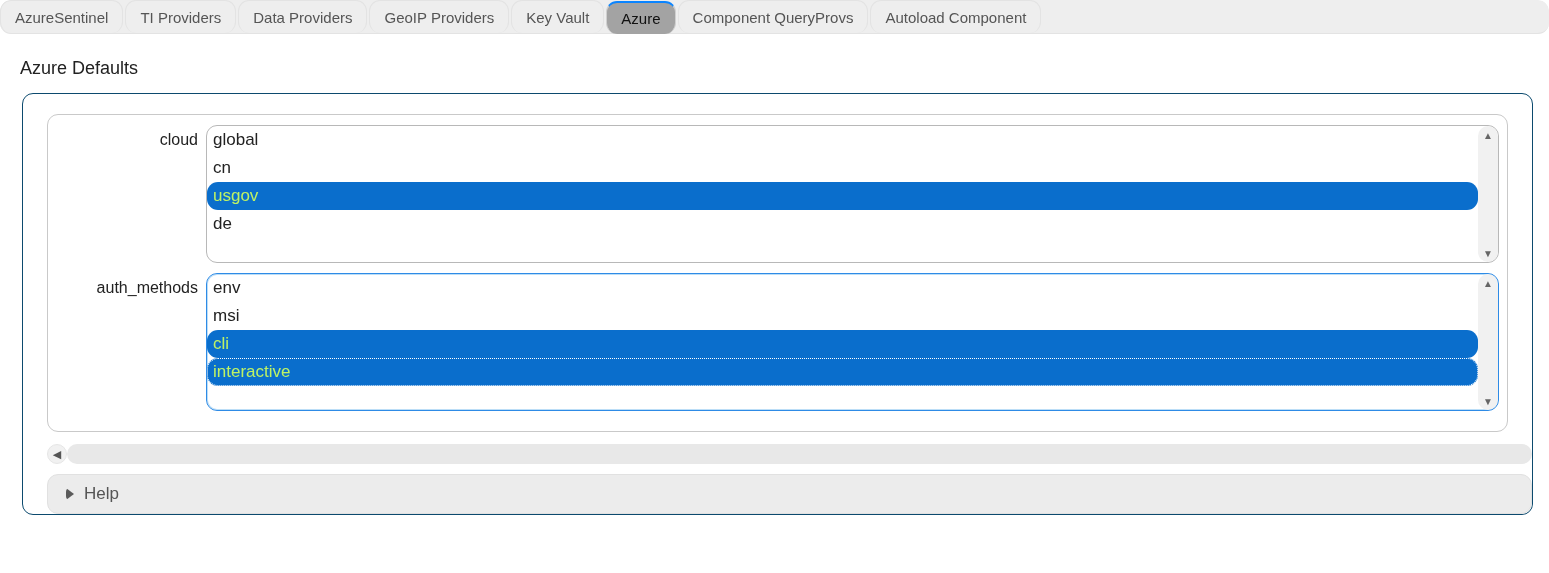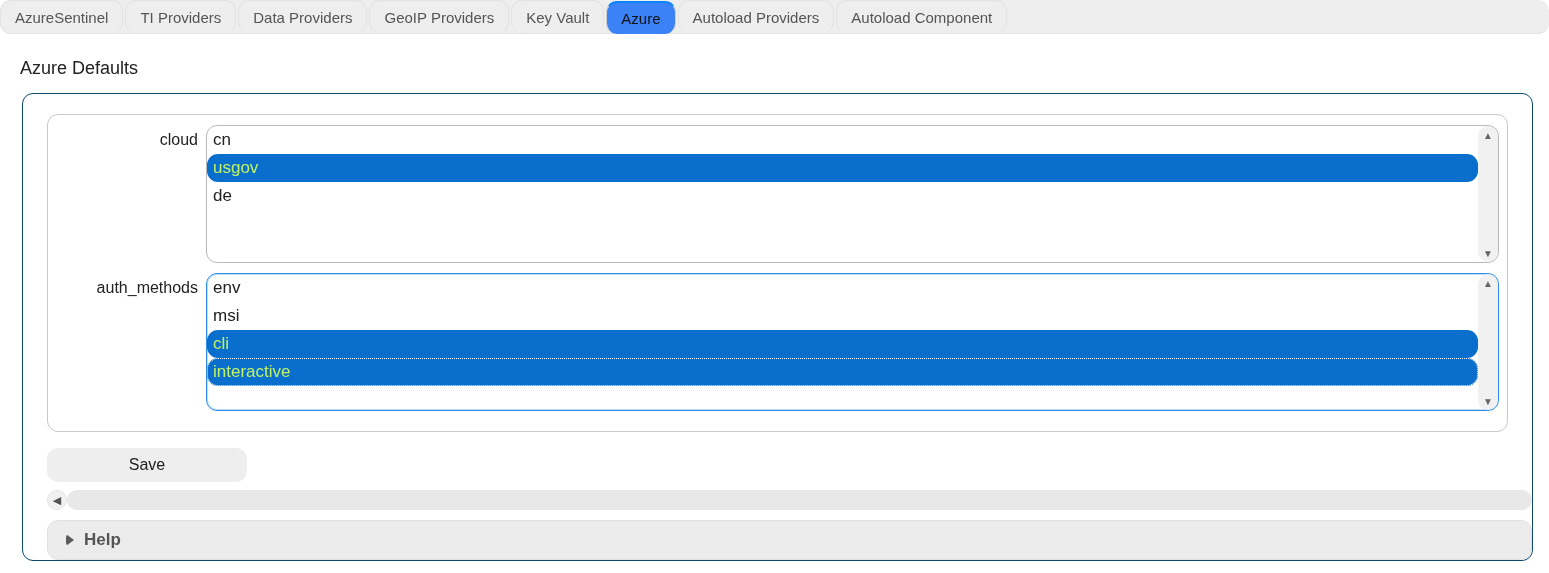--- a/index.html
+++ b/index.html
@@ -7,21 +7,21 @@
   
   .tabbar { display: flex; align-items: stretch; height: 34px; background: #eeeeee; border-bottom: 1px solid #e3e3e3; }
   .tabbar .tab {
     display: flex; align-items: center; padding: 0 14px;
     border: 1px solid #e3e3e3; border-bottom: none;
     background: #eeeeee; color: #555; font-size: 15px;
     cursor: pointer; margin-right: 2px;
   }
   .tabbar .tab:first-child { margin-left: 0; }
   .tabbar .tab.active {
-    background: #3b82f6; color: #111;
+    background: #a3a3a3; color: #111;
     border-top: 2px solid #0a84ff;
     border-left: 1px solid #d0d0d0; border-right: 1px solid #d0d0d0;
     position: relative; top: 1px;
   }
   
   .section-heading { font-size: 18px; font-weight: 400; color: #222; padding: 24px 0 14px 20px; }
   
   .settings-outer { border: 1px solid #0c4a6e; margin: 0 16px 0 22px; }
   .settings-inner { border: 1px solid #c9c9c9; margin: 20px 24px 12px 24px; padding: 6px 6px 10px 6px; }
   
@@ -45,21 +45,21 @@
   .listbox .scrollbar .arrow.down { bottom: 0; }
   
   .save-btn { display: inline-block; margin: 4px 0 8px 24px; width: 200px; height: 34px; background: #eeeeee; border: 1px solid #eeeeee; font-size: 16px; color: #222; cursor: pointer; }
   
   .hscroll { display: flex; align-items: center; height: 20px; margin: 0 0 6px 24px; }
   .hscroll .h-arrow { width: 20px; height: 20px; display: flex; align-items: center; justify-content: center; color: #555; font-size: 11px; background: #f1f1f1; border: 1px solid #e6e6e6; }
   .hscroll .h-track { flex: 1; height: 20px; background: #e8e8e8; }
   
   .help-row { display: flex; align-items: center; height: 40px; margin: 10px 0 0 24px; background: #ececec; border: 1px solid #e1e1e1; padding-left: 18px; gap: 10px; cursor: pointer; }
   .help-row .triangle { width: 0; height: 0; border-top: 6px solid transparent; border-bottom: 6px solid transparent; border-left: 8px solid #5b5b5b; }
-  .help-row .label { font-size: 17px; font-weight: 700; color: #555; }
+  .help-row .label { font-size: 17px; font-weight: 400; color: #555; }
 </style>
 </head>
 <body>
 
 <div class="tabbar">
   <div class="tab">
       <span>AzureSentinel</span>
     </div>
   <div class="tab">
       <span>TI Providers</span>
@@ -70,36 +70,37 @@
   <div class="tab">
       <span>GeoIP Providers</span>
     </div>
   <div class="tab">
       <span>Key Vault</span>
     </div>
   <div class="tab active">
       <span>Azure</span>
     </div>
   <div class="tab">
-      <span>Autoload Providers</span>
+      <span>Component QueryProvs</span>
     </div>
   <div class="tab">
       <span>Autoload Component</span>
     </div>
 </div>
 
 <div class="section-heading">Azure Defaults</div>
 
 <div class="settings-outer">
   <div class="settings-inner">
 
     <div class="row">
       <div class="row-label">cloud</div>
       <div class="listbox">
         <div class="options">
+          <div class="option">global</div>
           <div class="option">cn</div>
           <div class="option selected">usgov</div>
           <div class="option">de</div>
         </div>
         <div class="scrollbar">
           <div class="arrow up">▲</div>
           <div class="arrow down">▼</div>
         </div>
       </div>
     </div>
@@ -116,21 +117,20 @@
         <div class="scrollbar">
           <div class="arrow up">▲</div>
           <div class="arrow down">▼</div>
         </div>
       </div>
     </div>
 
   </div>
 
   
-  <button class="save-btn">Save</button>
 
   
   <div class="hscroll">
     <div class="h-arrow">◀</div>
     <div class="h-track"></div>
   </div>
 
   
   <div class="help-row">
     <div class="triangle"></div>

